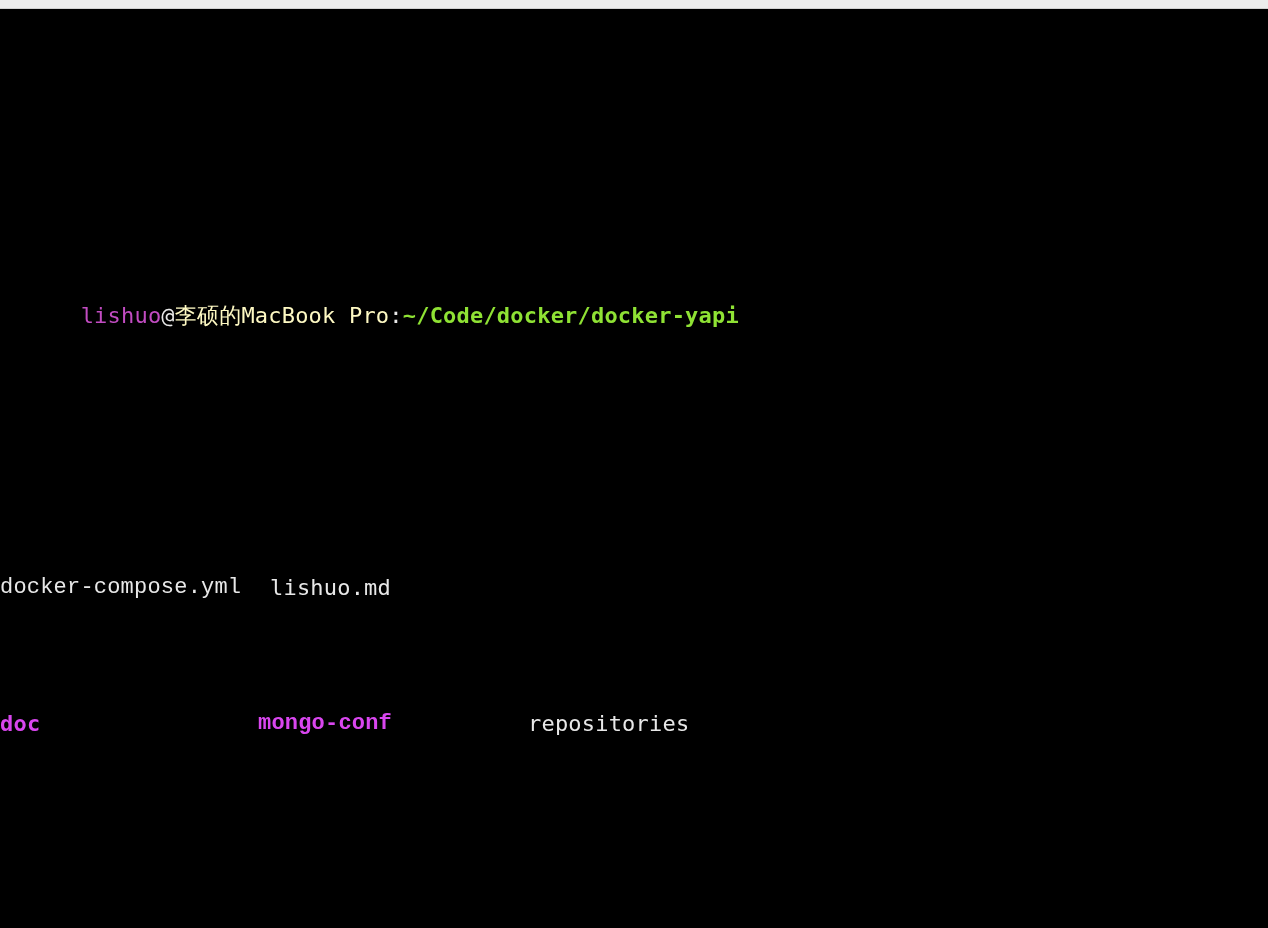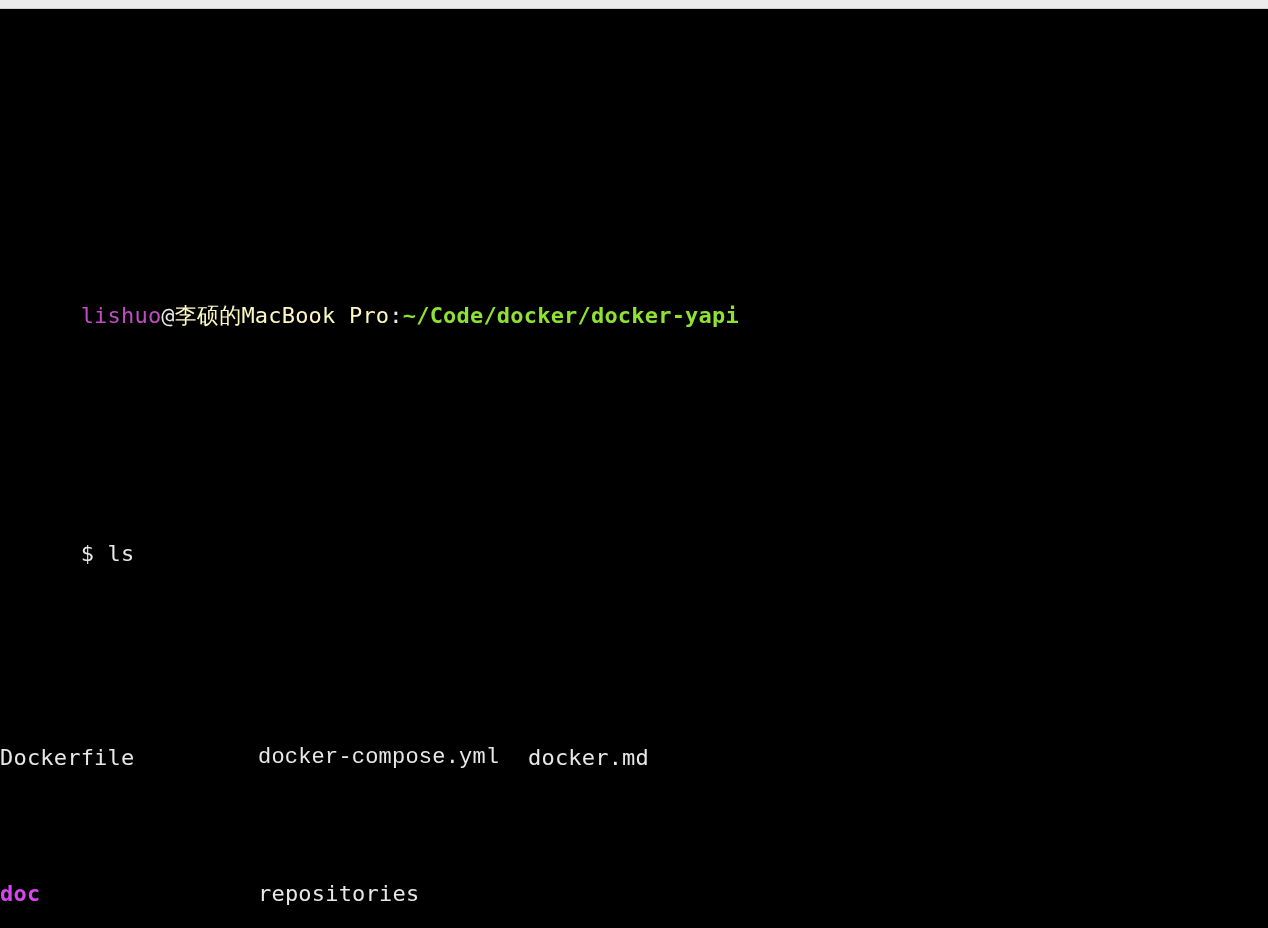--- a/index.html
+++ b/index.html
@@ -59,35 +59,30 @@
   <div class="blank-half"></div>
 
   
   <div class="row">
     <span class="left">
       <span class="purple">lishuo</span><span class="white">@</span><span class="yellow">李硕的MacBook Pro</span><span class="white">:</span><span class="green">~/Code/docker/docker-yapi</span>
     </span>
   </div>
 
   
-  <div class="row">
-    <span class="left">
-      <span class="white">$ </span><span class="white">ls</span>
-    </span>
-  </div>
 
   
   <div class="ls-grid">
-    <span class="ls-col1 white">Dockerfile</span>
     <span class="ls-col2 white">docker-compose.yml</span>
-    <span class="ls-col3 white">docker.md</span>
+    <span class="ls-col3 white">lishuo.md</span>
   </div>
   
   <div class="ls-grid">
     <span class="ls-col1 cyan">doc</span>
+    <span class="ls-col2 cyan">mongo-conf</span>
     <span class="ls-col3 white">repositories</span>
   </div>
 
   
 
   
   
 
   
   

